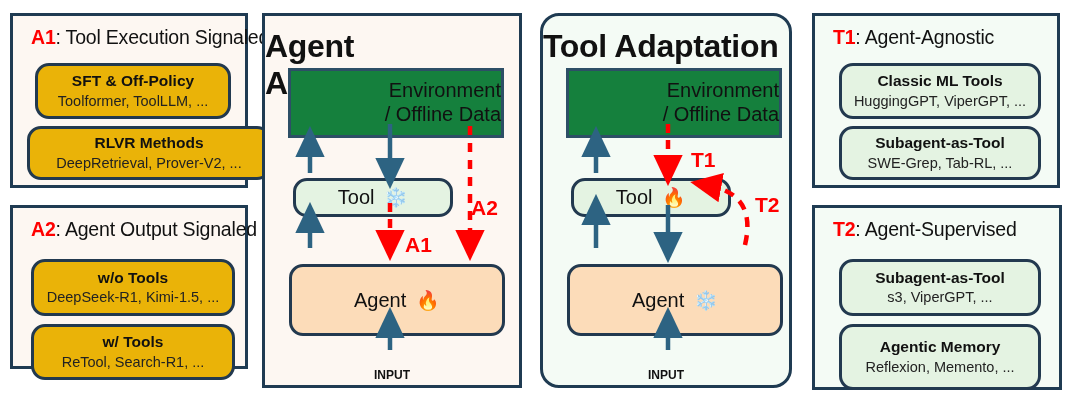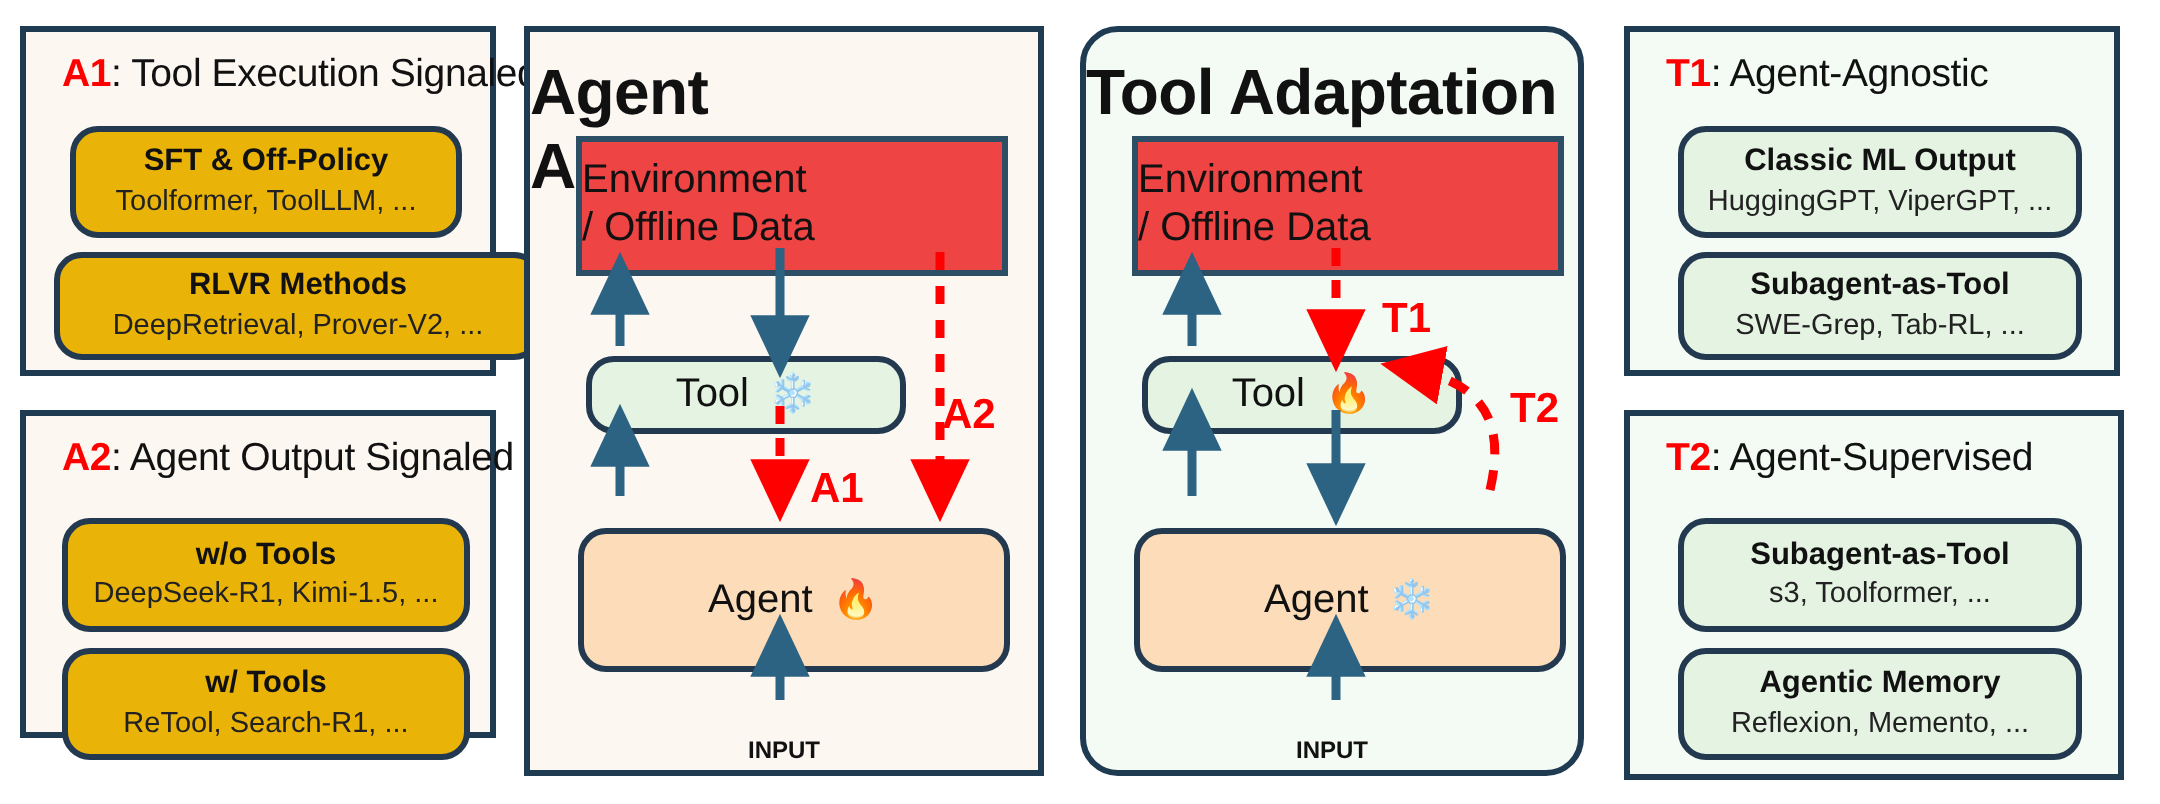--- a/index.html
+++ b/index.html
@@ -15,22 +15,22 @@
 
   .center-title{position:absolute;left:0;right:0;top:12px;text-align:left;font-size:32px;font-weight:bold;color:#111;letter-spacing:-0.3px;}
 
   .chip{position:absolute;border:3px solid #22394f;border-radius:14px;box-sizing:border-box;
         display:flex;flex-direction:column;align-items:center;justify-content:center;}
   .chip.peach{background:#eab308;}
   .chip.green{background:#e4f3e2;}
   .chip .t1{font-size:15.5px;font-weight:bold;color:#111;line-height:1.05;white-space:nowrap;}
   .chip .t2{font-size:14.5px;color:#222;line-height:1.05;margin-top:4px;white-space:nowrap;}
 
-  .envbox{position:absolute;background:#ef4444;border:3px solid #2d4f66;box-sizing:border-box;
-          display:flex;flex-direction:column;align-items:flex-start;justify-content:center;
+  .envbox{position:absolute;background:#15803d;border:3px solid #2d4f66;box-sizing:border-box;
+          display:flex;flex-direction:column;align-items:flex-end;justify-content:center;
           font-size:20px;color:#111;line-height:1.18;}
   .bigbox{position:absolute;border:3px solid #22394f;border-radius:14px;box-sizing:border-box;
           display:flex;align-items:center;justify-content:center;gap:10px;font-size:20px;color:#111;}
   .bigbox.green{background:#e4f3e2;}
   .bigbox.peach{background:#fcdcb9;}
   .emoji{font-size:19px;line-height:1;}
 
   .input-lbl{position:absolute;font-size:12px;color:#111;text-align:center;font-weight:bold;}
 
   .redlbl{position:absolute;color:#ff0000;font-weight:bold;font-size:21px;line-height:1;}
@@ -116,38 +116,38 @@
 
     <div class="redlbl" style="left:148px;top:133px;">T1</div>
     <div class="redlbl" style="left:212px;top:178px;">T2</div>
   </div>
 
   <div class="panel mint" style="left:812px;top:13px;width:248px;height:175px;">
     <div class="side-title">
       <span class="tag">T1</span><span>: Agent-Agnostic</span>
     </div>
     <div class="chip green" style="left:24px;top:47px;width:202px;height:56px;">
-      <div class="t1">Classic ML Output</div>
+      <div class="t1">Classic ML Tools</div>
       <div class="t2">HuggingGPT, ViperGPT, ...</div>
     </div>
     <div class="chip green" style="left:24px;top:110px;width:202px;height:54px;">
       <div class="t1">Subagent-as-Tool</div>
       <div class="t2">SWE-Grep, Tab-RL, ...</div>
     </div>
   </div>
 
   <div class="panel mint" style="left:812px;top:205px;width:250px;height:185px;">
     <div class="side-title">
       <span class="tag">T2</span><span>: Agent-Supervised</span>
     </div>
     <div class="chip green" style="left:24px;top:51px;width:202px;height:57px;">
       <div class="t1">Subagent-as-Tool</div>
-      <div class="t2">s3, Toolformer, ...</div>
+      <div class="t2">s3, ViperGPT, ...</div>
     </div>
-    <div class="chip green" style="left:24px;top:116px;width:202px;height:56px;">
+    <div class="chip green" style="left:24px;top:116px;width:202px;height:66px;">
       <div class="t1">Agentic Memory</div>
       <div class="t2">Reflexion, Memento, ...</div>
     </div>
   </div>
 
   <svg class="arrows" viewBox="0 0 1080 402">
     <defs>
       <marker id="bluehead" markerWidth="7" markerHeight="7" refX="3.2" refY="3.3" orient="auto">
         <path d="M0,0 L7,3.3 L0,6.6 Z" fill="#2d6382"></path>
       </marker>

